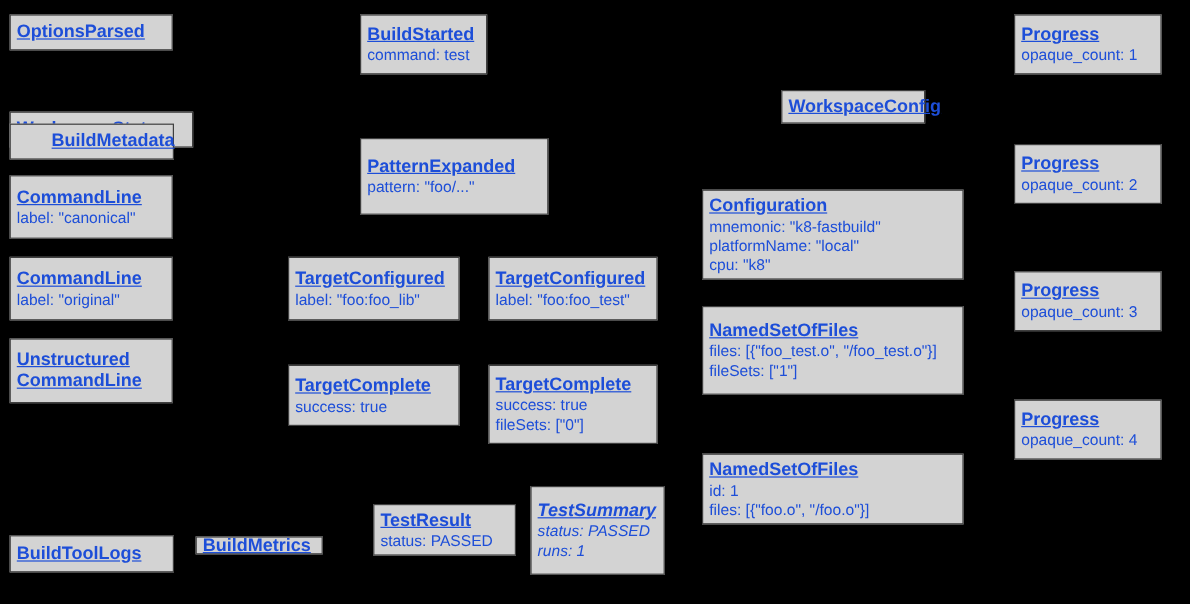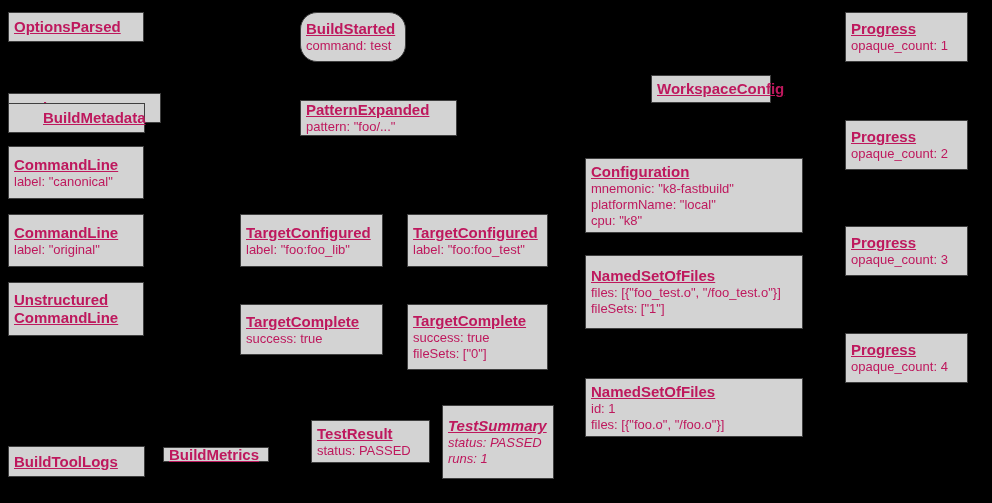--- a/index.html
+++ b/index.html
@@ -17,21 +17,21 @@
   }
   .node {
     position: absolute;
     background: #d3d3d3;
     border: 1px solid #3f3f3f;
     box-sizing: border-box;
     padding: 2px 5px;
     display: flex;
     flex-direction: column;
     justify-content: center;
-    color: #be185d;
+    color: #1d4ed8;
   }
   .node-title {
     font-weight: bold;
     font-size: 15px;
     line-height: 18px;
     text-decoration: underline;
     white-space: nowrap;
   }
   .node-line {
     font-size: 13px;
@@ -73,26 +73,26 @@
 
 
   <div class="node" style="left:8px; top:446px; width:137px; height:31px;">
     <div class="node-title">BuildToolLogs</div>
   </div>
 
   <div class="node" style="left:163px; top:447px; width:106px; height:15px;">
     <div class="node-title">BuildMetrics</div>
   </div>
 
-  <div class="node" style="left:300px; top:12px; width:106px; height:50px;border-radius:17px;">
+  <div class="node" style="left:300px; top:12px; width:106px; height:50px;">
     <div class="node-title">BuildStarted</div>
     <div class="node-line">command: test</div>
   </div>
 
-  <div class="node" style="left:300px; top:100px; width:157px; height:36px;">
+  <div class="node" style="left:300px; top:115px; width:157px; height:64px;">
     <div class="node-title">PatternExpanded</div>
     <div class="node-line">pattern: "foo/..."</div>
   </div>
 
   <div class="node" style="left:240px; top:214px; width:143px; height:53px;">
     <div class="node-title">TargetConfigured</div>
     <div class="node-line">label: "foo:foo_lib"</div>
   </div>
 
   <div class="node" style="left:407px; top:214px; width:141px; height:53px;">

